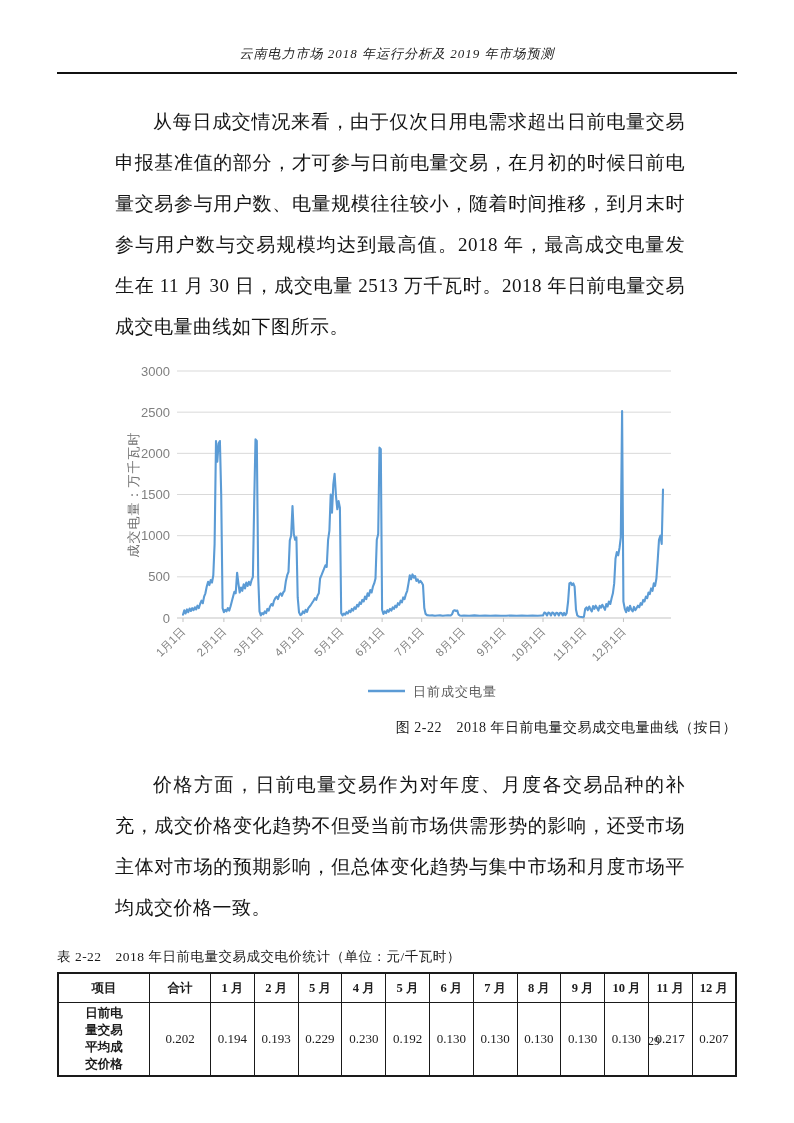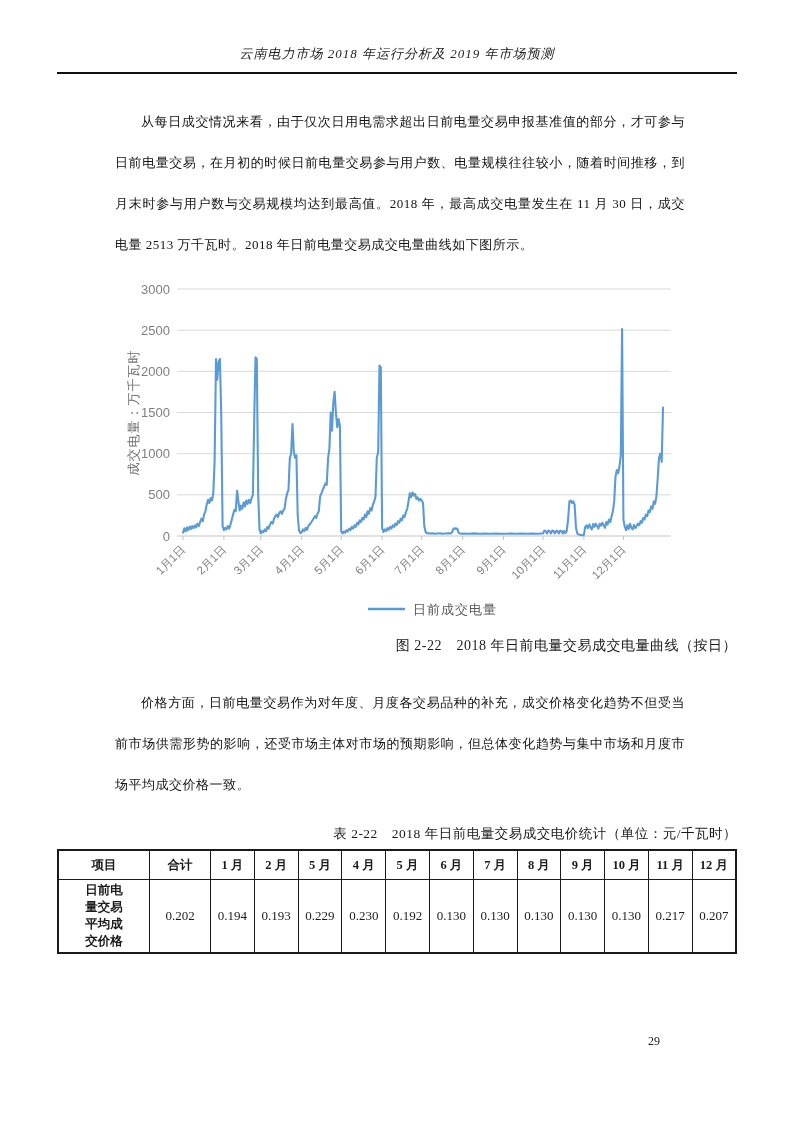--- a/index.html
+++ b/index.html
@@ -22,40 +22,40 @@
     color:#222;
   }
   .header-rule{
     border:none;
     border-top:2.5px solid #111;
     margin:9px 0 0 0;
   }
   .body-para{
     margin:27px 0 0 58px;
     width:570px;
-    font-size:13px;
+    font-size:19px;
     line-height:41px;
     text-align:justify;
     text-indent:2em;
     letter-spacing:0.5px;
     color:#141414;
   }
   .chart-wrap{
     margin:14px 0 0 66px;
   }
   .fig-caption{
     margin:6px 0 0 0;
     text-align:right;
     font-size:14px;
     letter-spacing:0.5px;
     color:#1a1a1a;
   }
   .tbl-caption{
     margin:20px 0 6px 0;
-    text-align:right;
+    text-align:left;
     font-size:13.5px;
     letter-spacing:0.5px;
     color:#1a1a1a;
   }
   table.data-table{
     width:100%;
     border-collapse:collapse;
     border:2px solid #1a1a1a;
     table-layout:fixed;
   }

